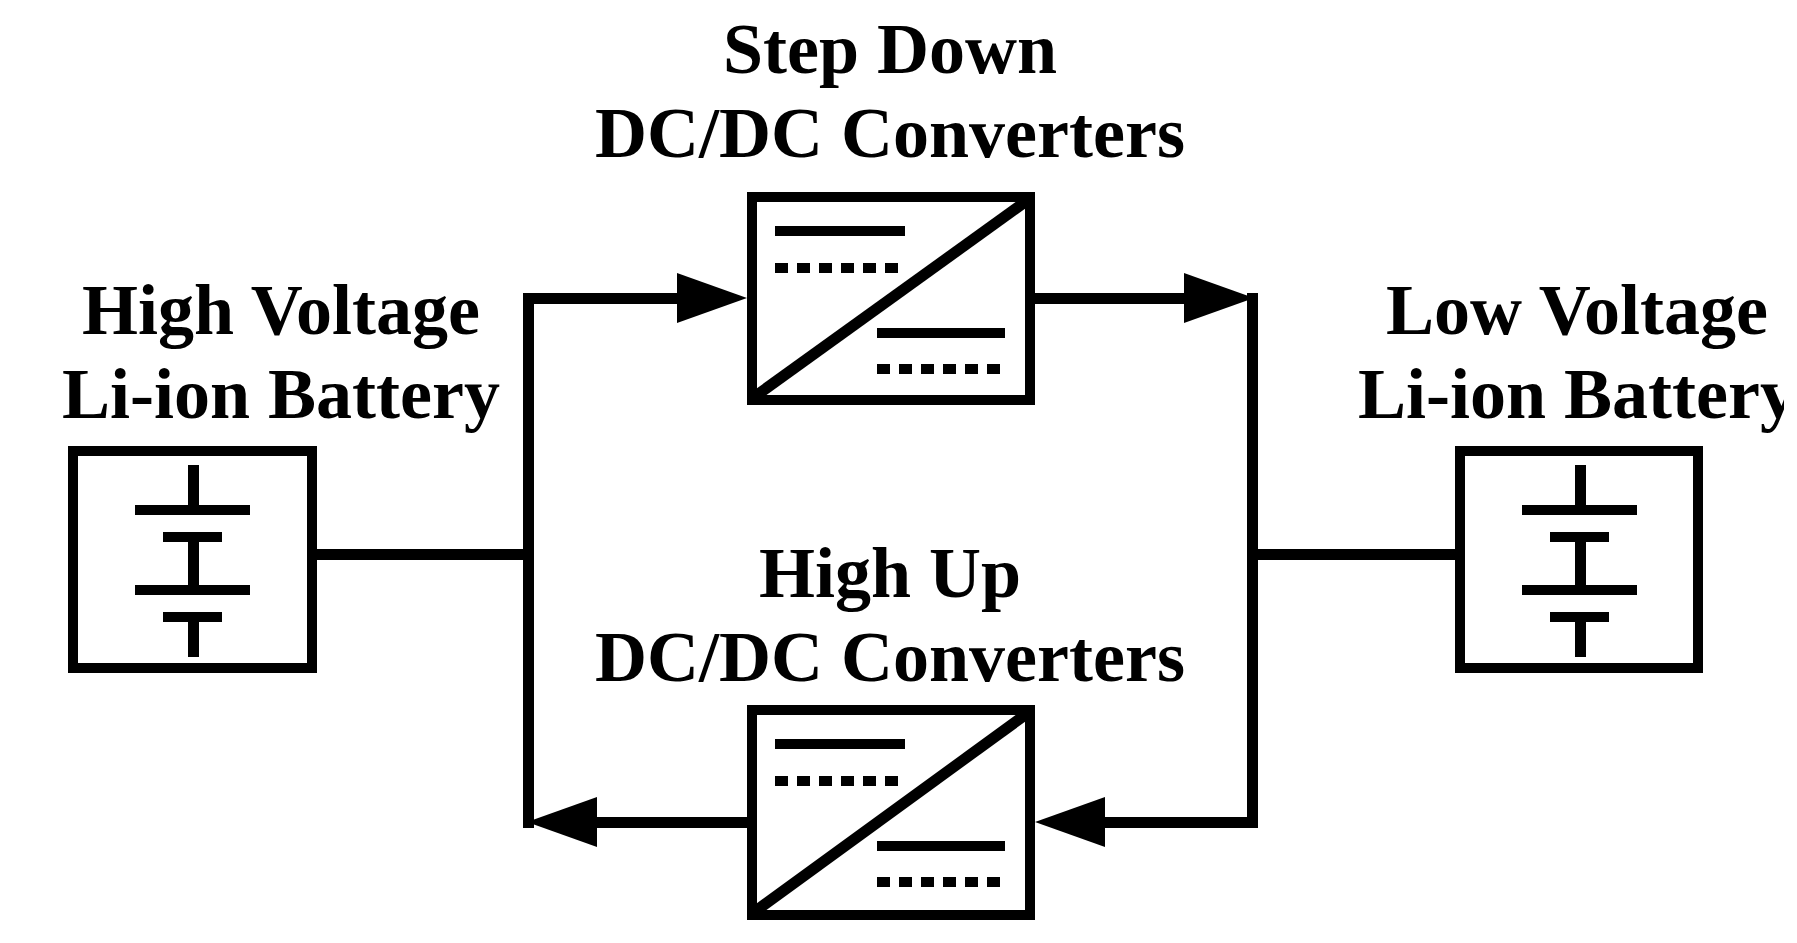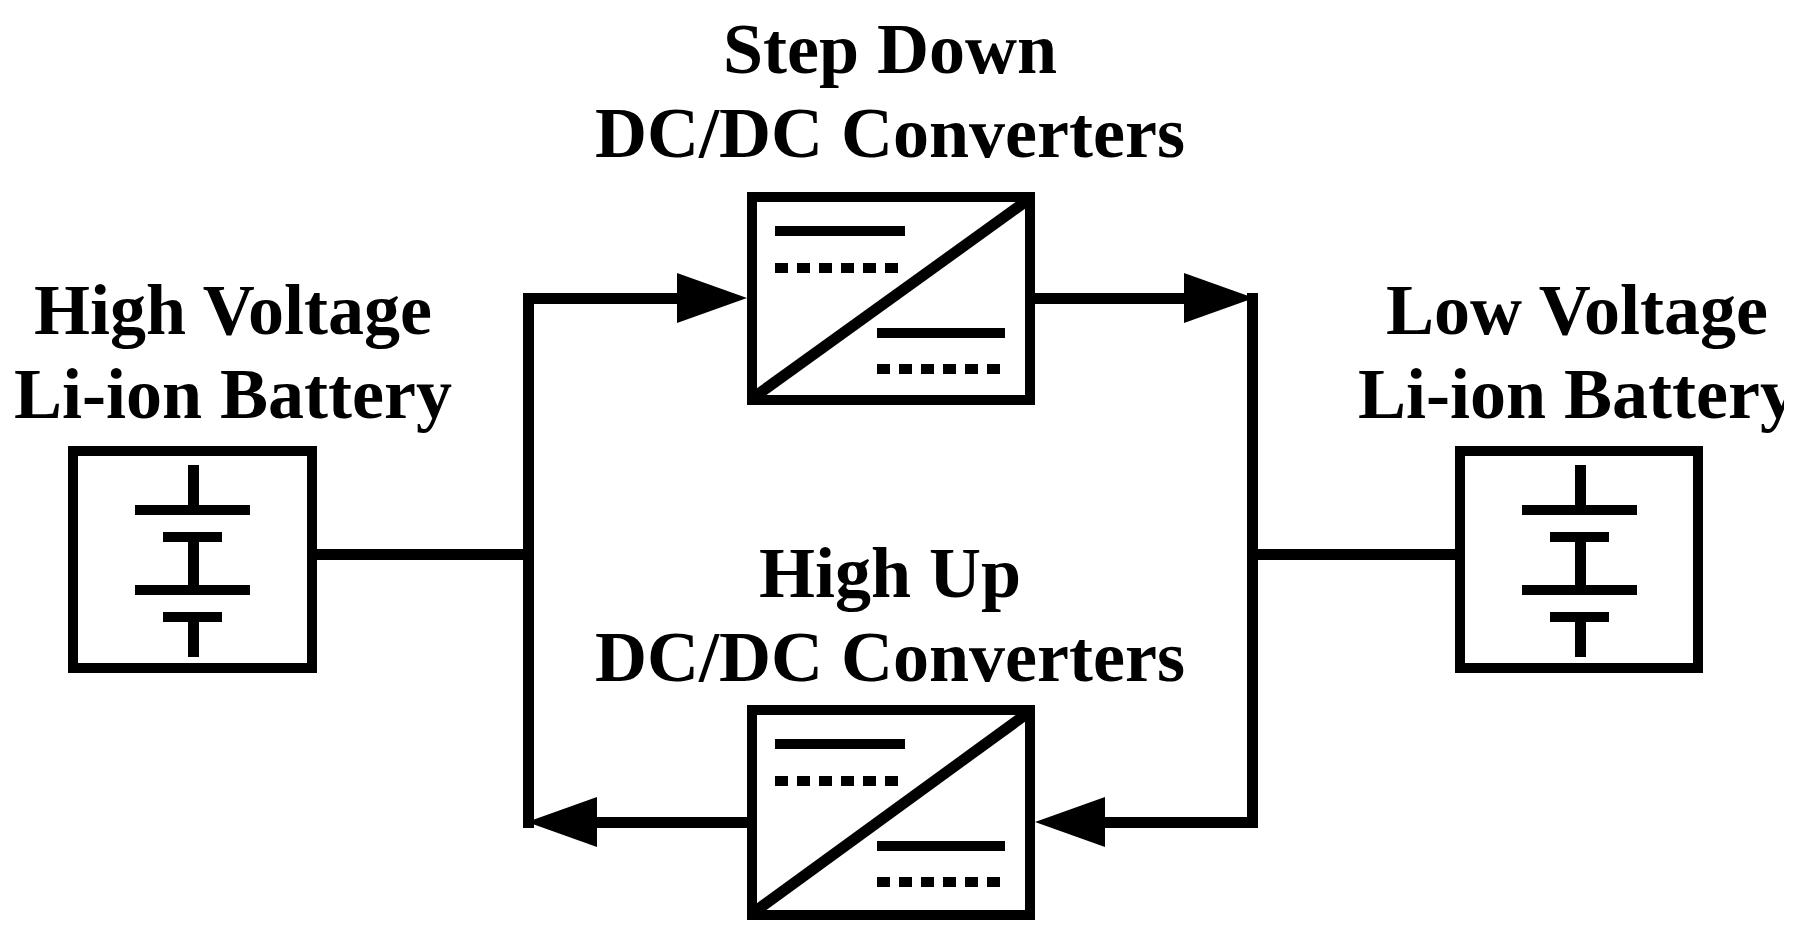--- a/index.html
+++ b/index.html
@@ -36,21 +36,21 @@
   <div class="lbl" style="left:590px; top:7px; width:600px;">
     <div>Step Down</div>
     <div>DC/DC Converters</div>
   </div>
 
   <div class="lbl" style="left:590px; top:531px; width:600px;">
     <div>High Up</div>
     <div>DC/DC Converters</div>
   </div>
 
-  <div class="lbl" style="left:0px; top:268px; width:466px;">
+  <div class="lbl" style="left:0px; top:268px; width:466px;padding-left:48px;">
     <div>High Voltage</div>
     <div>Li-ion Battery</div>
   </div>
 
   <div class="lbl" style="left:1344px; top:268px; width:466px;">
     <div>Low Voltage</div>
     <div>Li-ion Battery</div>
   </div>
 
   <div class="wire" style="left:317px;  top:549px; width:217px; height:11px;"></div>

